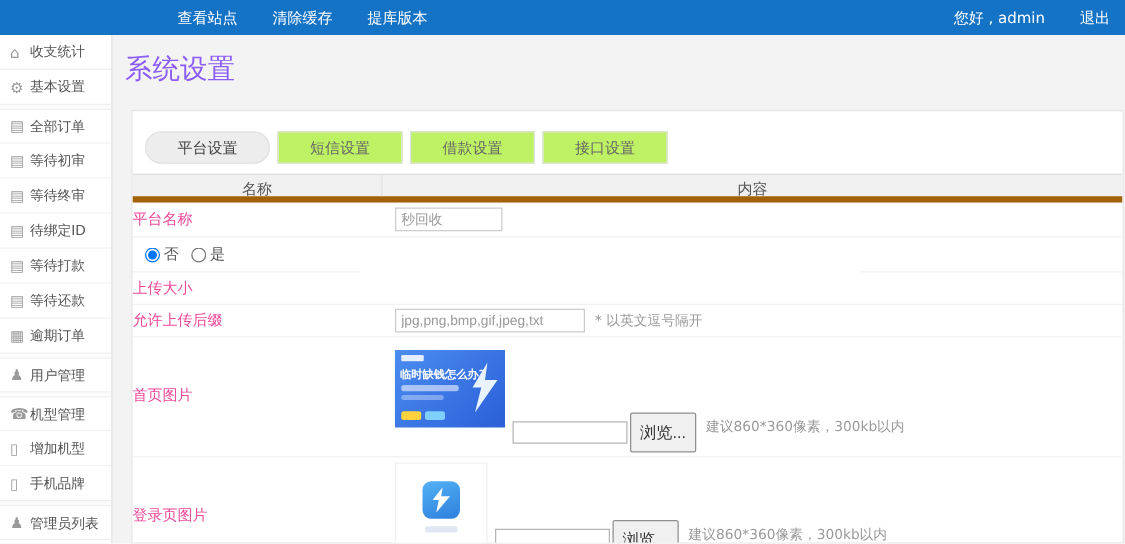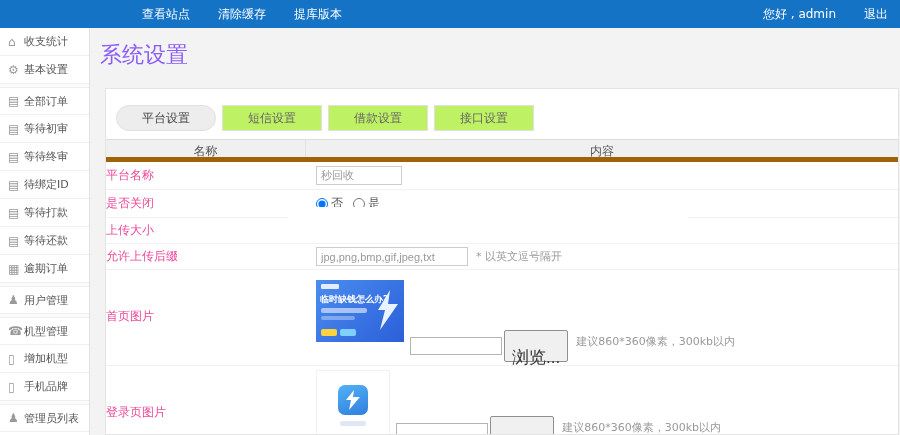--- a/index.html
+++ b/index.html
@@ -54,21 +54,21 @@
   .w-small { width:86px; } .w-mid { width:152px; }
 
   .radio-opt { display:flex; align-items:center; margin-right:10px; cursor:pointer; }
   .radio-opt input { width:12px; height:12px; margin:0 3px 0 0; }
 
   .hint { font-size:11px; color:#999; }
   .note-inline { margin-left:8px; }
 
   .file-group { display:flex; align-items:center; }
   .file-text { width:92px; height:18px; border:1px solid #b5b5b5; font-size:11px; padding:1px 3px; background:#fff; }
-  .browse-btn { height:20px; font-size:17px; padding:15px 7px; background:#f0f0f0; border:1px solid #8f8f8f;
+  .browse-btn { height:32px; font-size:13px; padding:0 7px; background:#f0f0f0; border:1px solid #8f8f8f;
                 color:#333; margin-left:2px; cursor:pointer; border-radius:2px; }
 
   
   .banner { position:relative; width:88px; height:62px; margin-top:10px; flex-shrink:0;
             background:linear-gradient(135deg,#4b8df0,#2b5fd8); overflow:hidden; }
   .banner-logo { position:absolute; top:4px; left:5px; width:18px; height:5px;
                  background:rgba(255,255,255,.85); border-radius:1px; }
   .banner-headline { position:absolute; top:13px; left:4px; font-size:9px; color:#fff;
                      font-weight:bold; white-space:nowrap; }
   .banner-sub { position:absolute; top:28px; left:5px; width:46px; height:5px;
@@ -194,21 +194,20 @@
       </div>
 
       <div class="trow r-28">
         <div class="tlabel">平台名称</div>
         <div class="tcontent">
           <input class="text-input w-small" value="秒回收" style="">
         </div>
       </div>
 
       <div class="trow r-28">
-        <div class="tlabel">是否关闭</div>
         <div class="tcontent">
           <label class="radio-opt">
             <input type="radio" name="site_closed" checked="" style="">
             <span>否</span>
           </label>
           <label class="radio-opt">
             <input type="radio" name="site_closed" style="">
             <span>是</span>
           </label>
         </div>

